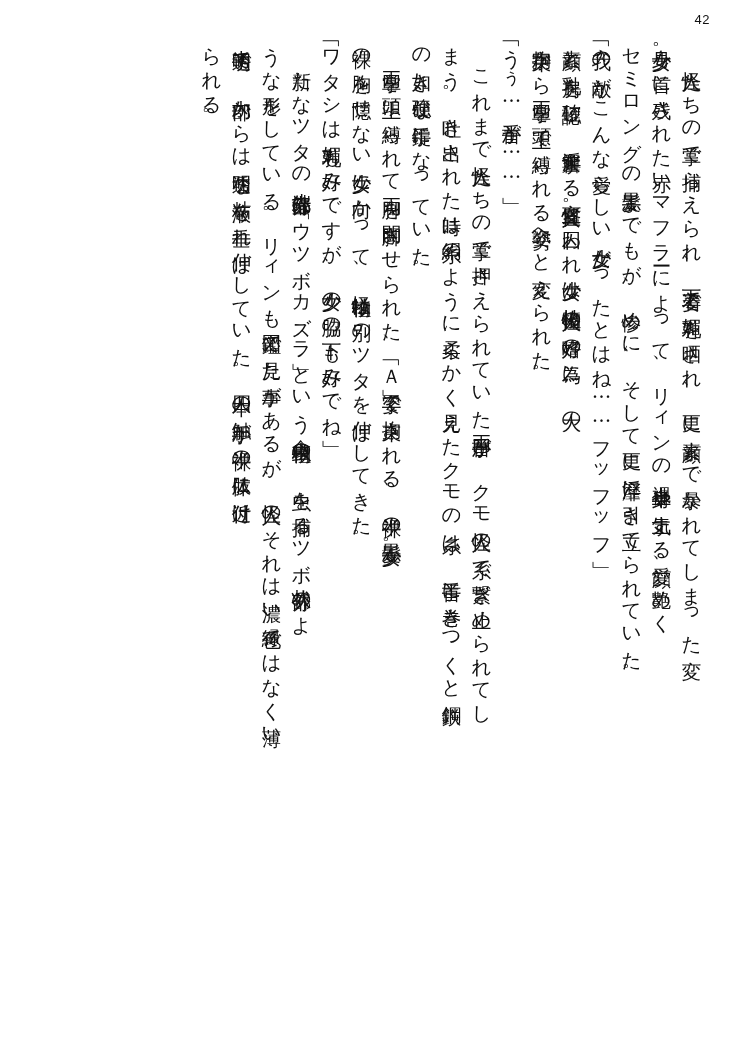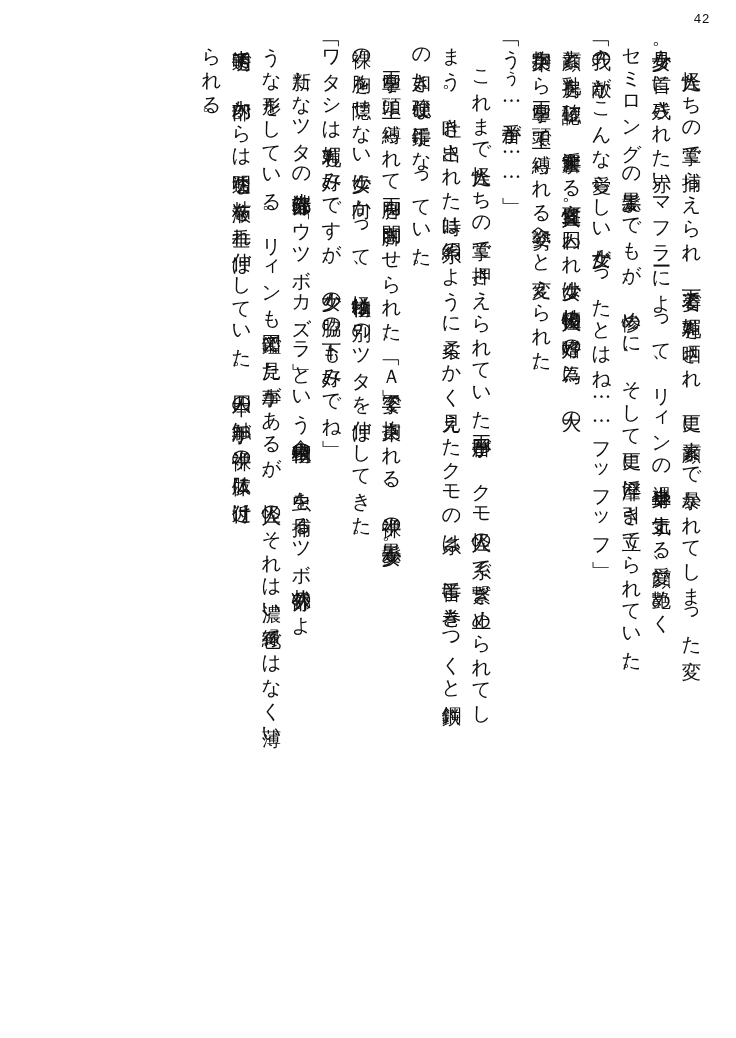--- a/index.html
+++ b/index.html
@@ -15,21 +15,21 @@
     width: 736px;
     height: 1038px;
     background: #ffffff;
     box-sizing: border-box;
     overflow: hidden;
   }
   .page-number {
     position: absolute;
     top: 12px;
     right: 26px;
-    font-family: Liberation Mono, monospace;
+    font-family: Liberation Sans, sans-serif;
     font-size: 13px;
     color: #111111;
     letter-spacing: 0.5px;
   }
   .text-body {
     position: absolute;
     top: 34px;
     right: 30px;
     bottom: 24px;
     left: 34px;

